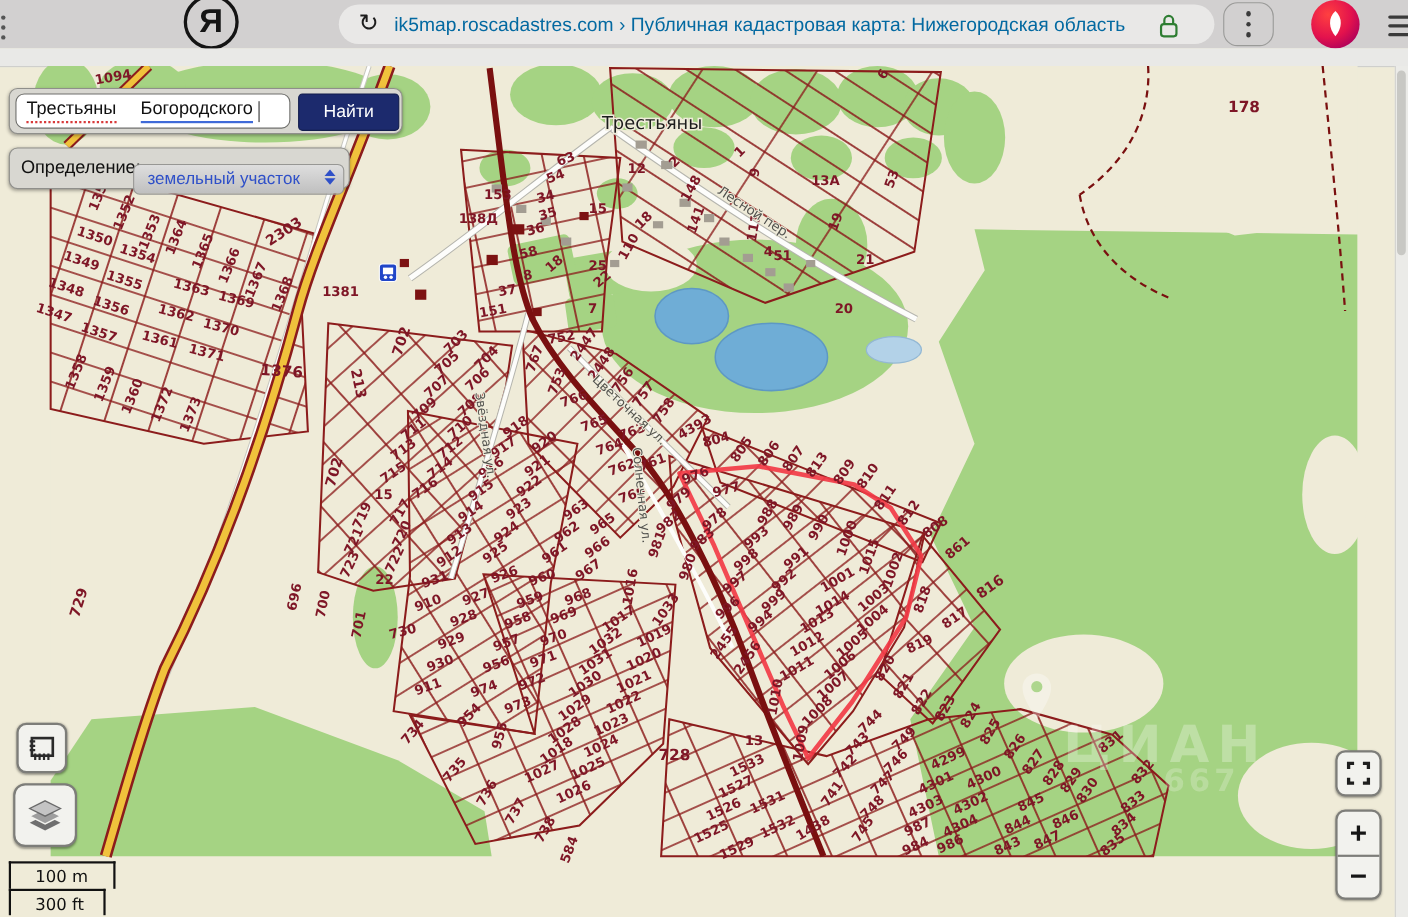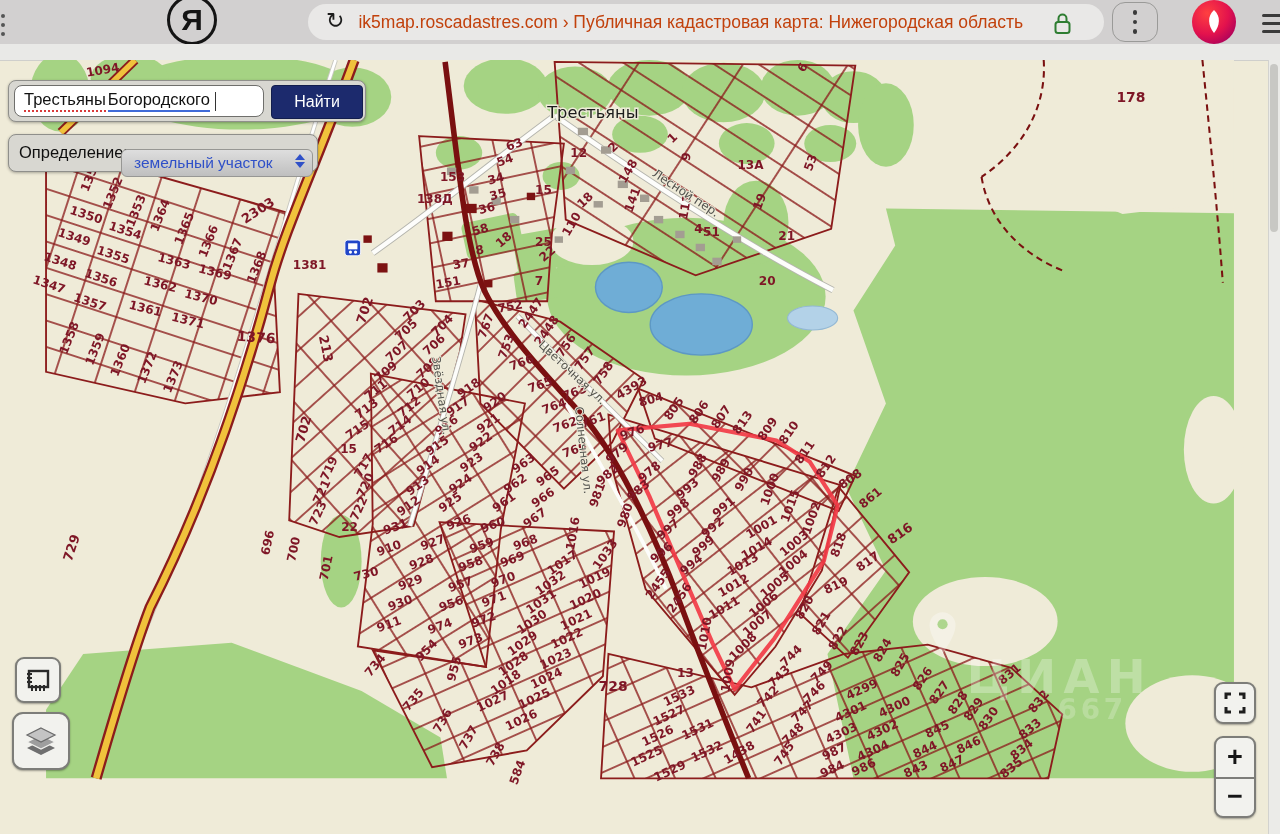--- a/index.html
+++ b/index.html
@@ -7,42 +7,42 @@
           font-family:"Liberation Sans",sans-serif;}
   
   .browser-bar{position:absolute;left:0;top:0;width:1280px;height:44px;background:#d2d0d0;}
   .edge-dots{position:absolute;left:1px;top:9px;width:6px;height:26px;color:#555;font-size:20px;line-height:9px;font-weight:bold;}
   .edge-dots div{width:4px;height:4px;background:#555;border-radius:50%;margin:5px 0;}
   .ya-logo{position:absolute;left:167px;top:-5px;width:50px;height:50px;border:3px solid #141414;border-radius:50%;
            display:flex;align-items:center;justify-content:center;font-weight:bold;font-size:30px;color:#141414;box-sizing:border-box;}
   .url-pill{position:absolute;left:308px;top:4px;width:796px;height:36px;background:#e9e8e7;border-radius:18px;
             display:flex;align-items:center;}
   .refresh-ic{margin-left:18px;font-size:22px;color:#1d1d1d;transform:translateY(-1px);}
-  .url-text{margin-left:14px;font-size:17.5px;color:#c2410c;white-space:nowrap;overflow:hidden;}
+  .url-text{margin-left:14px;font-size:17.5px;color:#0369a1;white-space:nowrap;overflow:hidden;}
   .lock-ic{position:absolute;right:32px;top:8px;}
   .kebab-btn{position:absolute;left:1112px;top:2px;width:46px;height:40px;border:1.5px solid #9a9a98;border-radius:13px;
              display:flex;flex-direction:column;align-items:center;justify-content:center;box-sizing:border-box;}
   .kebab-btn i{width:4.5px;height:4.5px;background:#3a3a3a;border-radius:50%;margin:2.5px 0;}
   .yb-logo{position:absolute;left:1190px;top:-2px;}
   .hamburger{position:absolute;left:1262px;top:9px;width:26px;}
   .hamburger i{display:block;width:26px;height:3.5px;background:#3a3a3a;margin:4.5px 0;border-radius:2px;}
   .sub-bar{position:absolute;left:0;top:44px;width:1280px;height:16px;background:#e9e9e7;border-bottom:1px solid #cfcfcc;}
   
   #map-svg{position:absolute;left:0;top:60px;}
   .plbl{fill:#7e1626;font-family:"DejaVu Sans",sans-serif;font-weight:bold;text-anchor:middle;}
   .slbl{fill:#52524e;font-family:"DejaVu Sans",sans-serif;paint-order:stroke;stroke:#efecda;stroke-width:2px;}
   .placelbl{fill:#1c1c1c;font-family:"DejaVu Sans",sans-serif;font-size:17.5px;paint-order:stroke;stroke:#efecda;stroke-width:3px;}
   .wm-text{fill:#ffffff;font-family:"DejaVu Sans",sans-serif;font-weight:bold;}
   
   .panel{position:absolute;background:#d8d7d1;border:1.5px solid #8f8f8b;border-radius:8px;box-shadow:0 1px 3px rgba(0,0,0,.3);box-sizing:border-box;}
   .search-panel{left:8px;top:80px;width:358px;height:42px;}
   .search-input{position:absolute;left:5px;top:4px;width:250px;height:32px;background:#fff;border:1.5px solid #6f6f6c;border-radius:8px;
                 display:flex;align-items:center;padding-left:9px;font-size:16.5px;color:#111;box-sizing:border-box;white-space:nowrap;}
   .w1{border-bottom:2px dotted #d83a3a;padding-bottom:1px;}
-  .w2{border-bottom:2px solid #3f6ad8;margin-left:2px;padding-bottom:1px;}
+  .w2{border-bottom:2px solid #3f6ad8;margin-left:22px;padding-bottom:1px;}
   .caret{display:inline-block;width:1.5px;height:19px;background:#333;margin-left:5px;}
   .find-btn{position:absolute;left:262px;top:4px;width:90px;height:32px;background:#1c2a6d;color:#fff;font-size:16px;
             border:1px solid #121d4d;border-radius:4px;display:flex;align-items:center;justify-content:center;text-align:center;}
   .filter-panel{left:8px;top:134px;width:310px;height:38px;}
   .filter-label{position:absolute;left:10px;top:8px;font-size:16.5px;color:#101010;}
   .def-select{position:absolute;left:112px;top:4px;width:192px;height:28px;border:1px solid #979794;border-radius:6px;
               background:linear-gradient(#dedede,#bfbfbf);display:flex;align-items:center;box-sizing:border-box;margin-top:10px;}
   .def-select .val{margin-left:12px;font-size:15.5px;color:#2f50c8;}
   .sel-arrows{position:absolute;right:7px;top:4px;display:flex;flex-direction:column;align-items:center;}
   .sel-arrows b{width:0;height:0;border-left:5px solid transparent;border-right:5px solid transparent;}
@@ -586,20 +586,24 @@
   </div>
 
   <div class="sq-btn layers-btn">
     <svg width="36" height="36" viewBox="0 0 36 36">
       <polygon points="18,18 32,25 18,32 4,25" fill="#6f6f6f"></polygon>
       <polygon points="18,12 32,19 18,26 4,19" fill="#9e9e9e" stroke="#f2f2ee" stroke-width="1.2"></polygon>
       <polygon points="18,5 32,12 18,19 4,12" fill="#c4c4c4" stroke="#6a6a6a" stroke-width="1.2"></polygon>
     </svg>
   </div>
 
+  <div class="scale-box">
+    <div class="scale-m">100 m</div>
+    <div class="scale-i">300 ft</div>
+  </div>
 
   <div class="sq-btn fullscreen-btn">
     <svg width="26" height="26" viewBox="0 0 26 26">
       <path d="M4 9 V4 H9 M17 4 H22 V9 M22 17 V22 H17 M9 22 H4 V17" fill="none" stroke="#1e1e1e" stroke-width="3"></path>
     </svg>
   </div>
 
   <div class="zoom-stack">
     <div class="zi">+</div>
     <div class="zo">−</div>

